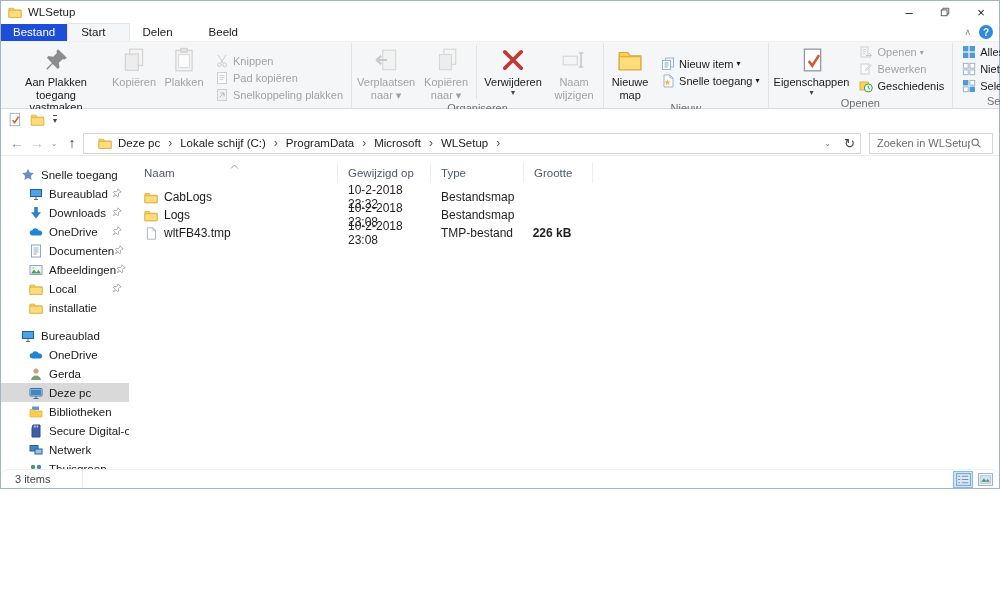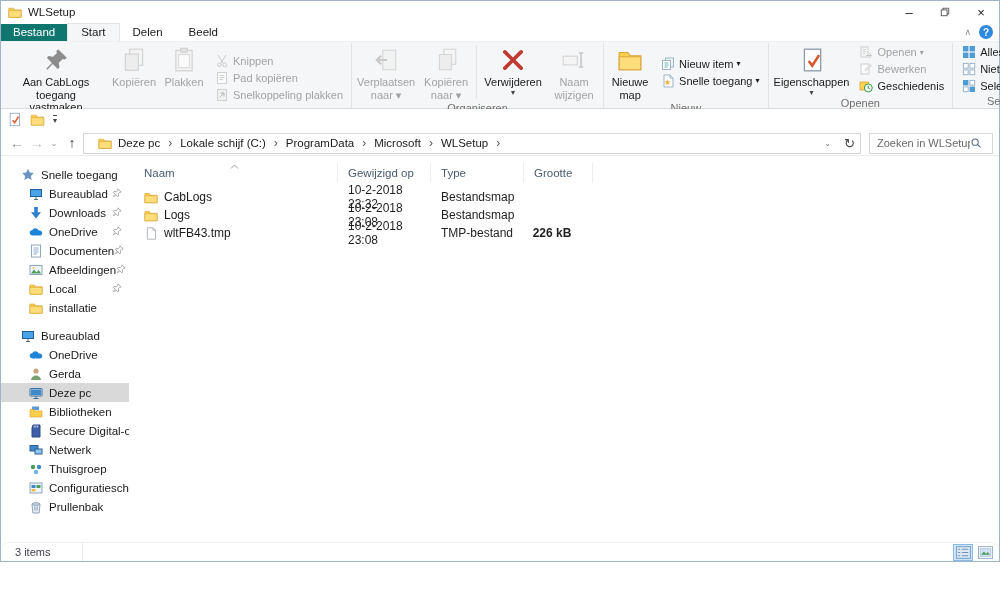--- a/index.html
+++ b/index.html
@@ -1,31 +1,31 @@
 <!DOCTYPE html>
 <html><head>
 <meta charset="utf-8">
 <style>
   * { margin:0; padding:0; box-sizing:border-box; }
   html,body { width:1000px; height:594px; overflow:hidden;
     font-family:"Liberation Sans","DejaVu Sans",sans-serif; font-size:11.5px; color:#1a1a1a; background:#fff; }
-  .window { width:1000px; height:562px; border:1px solid #9fb4c7; display:flex; flex-direction:column; background:#fff; }
+  .window { width:1000px; height:489px; border:1px solid #9fb4c7; display:flex; flex-direction:column; background:#fff; }
 
   
   .titlebar { height:22px; flex:0 0 22px; display:flex; align-items:center; padding-left:7px; background:#fff; }
   .titlebar .ticon { width:14px; height:12px; margin-right:6px; }
   .title-text { font-size:11.5px; }
   .win-controls { margin-left:auto; display:flex; height:100%; }
   .win-btn { width:36px; display:flex; align-items:center; justify-content:center; font-size:13px; color:#1a1a1a; }
   .win-btn svg { width:10px; height:10px; }
 
   
   .tabrow { height:19px; flex:0 0 19px; background:#fff; display:flex; align-items:flex-end; position:relative; border-bottom:1px solid #f0f0f0; }
-  .tab { padding:2px 13px 3px 13px; font-size:11.5px; cursor:default; }
-  .tab-file { background:#0f766e; color:#fff; padding:2px 12px 3px 12px; }
+  .tab { padding:2px 23px 3px 13px; font-size:11.5px; cursor:default; }
+  .tab-file { background:#1d4ed8; color:#fff; padding:2px 12px 3px 12px; }
   .tab.active { background:#f5f6f7; border:1px solid #e4e5e6; border-bottom:none; }
   .tab-right { position:absolute; right:6px; top:2px; display:flex; align-items:center; gap:8px; }
   .collapse-chevron { color:#8a8a8a; font-size:9px; }
   .help-badge { width:14px; height:14px; border-radius:50%; background:#2e8ae0; color:#fff; font-size:10px; font-weight:bold; display:flex; align-items:center; justify-content:center; }
 
   
   .ribbon { height:67px; flex:0 0 67px; background:#f5f6f7; border-bottom:1px solid #dadbdc; display:flex; align-items:stretch; padding:1px 0 0 1px; }
   .rib-group { display:flex; flex-direction:column; border-right:1px solid #e2e3e4; padding:0 2px; }
   .rib-items { flex:1; display:flex; align-items:stretch; }
   .rib-label { height:15px; text-align:center; font-size:11px; color:#6e6e6e; padding-top:1px; }
@@ -137,21 +137,21 @@
   <div class="ribbon" id="ribbon">
       <div class="rib-group">
         <div class="rib-items">
           <div class="rib-big" style="width: 104px;">
             <div class="bicon">
               <svg viewBox="0 0 24 24">
                 <path d="M14 2l8 8-2 1.6-2-.4-3.4 3.4.6 4.4-1.6 1.4-4.6-4.6L4 21l-1-1 5.2-5.2L3.6 10 5 8.4l4.4.6L12.8 5.6l-.4-2z" fill="#8c8c8c"></path>
               </svg>
             </div>
             <div>
-              <div>Aan CabLogs toegang</div>
+              <div>Aan Plakken toegang</div>
               <div>vastmaken</div>
             </div>
           </div>
           <div class="rib-big dis" style="width: 52px;">
             <div class="bicon">
               <svg viewBox="0 0 24 24">
                 <rect x="8" y="2" width="12" height="15" fill="#eef3f9" stroke="#9db3cc"></rect>
                 <rect x="4" y="6.5" width="12" height="15" fill="#dde8f4" stroke="#9db3cc"></rect>
               </svg>
             </div>

